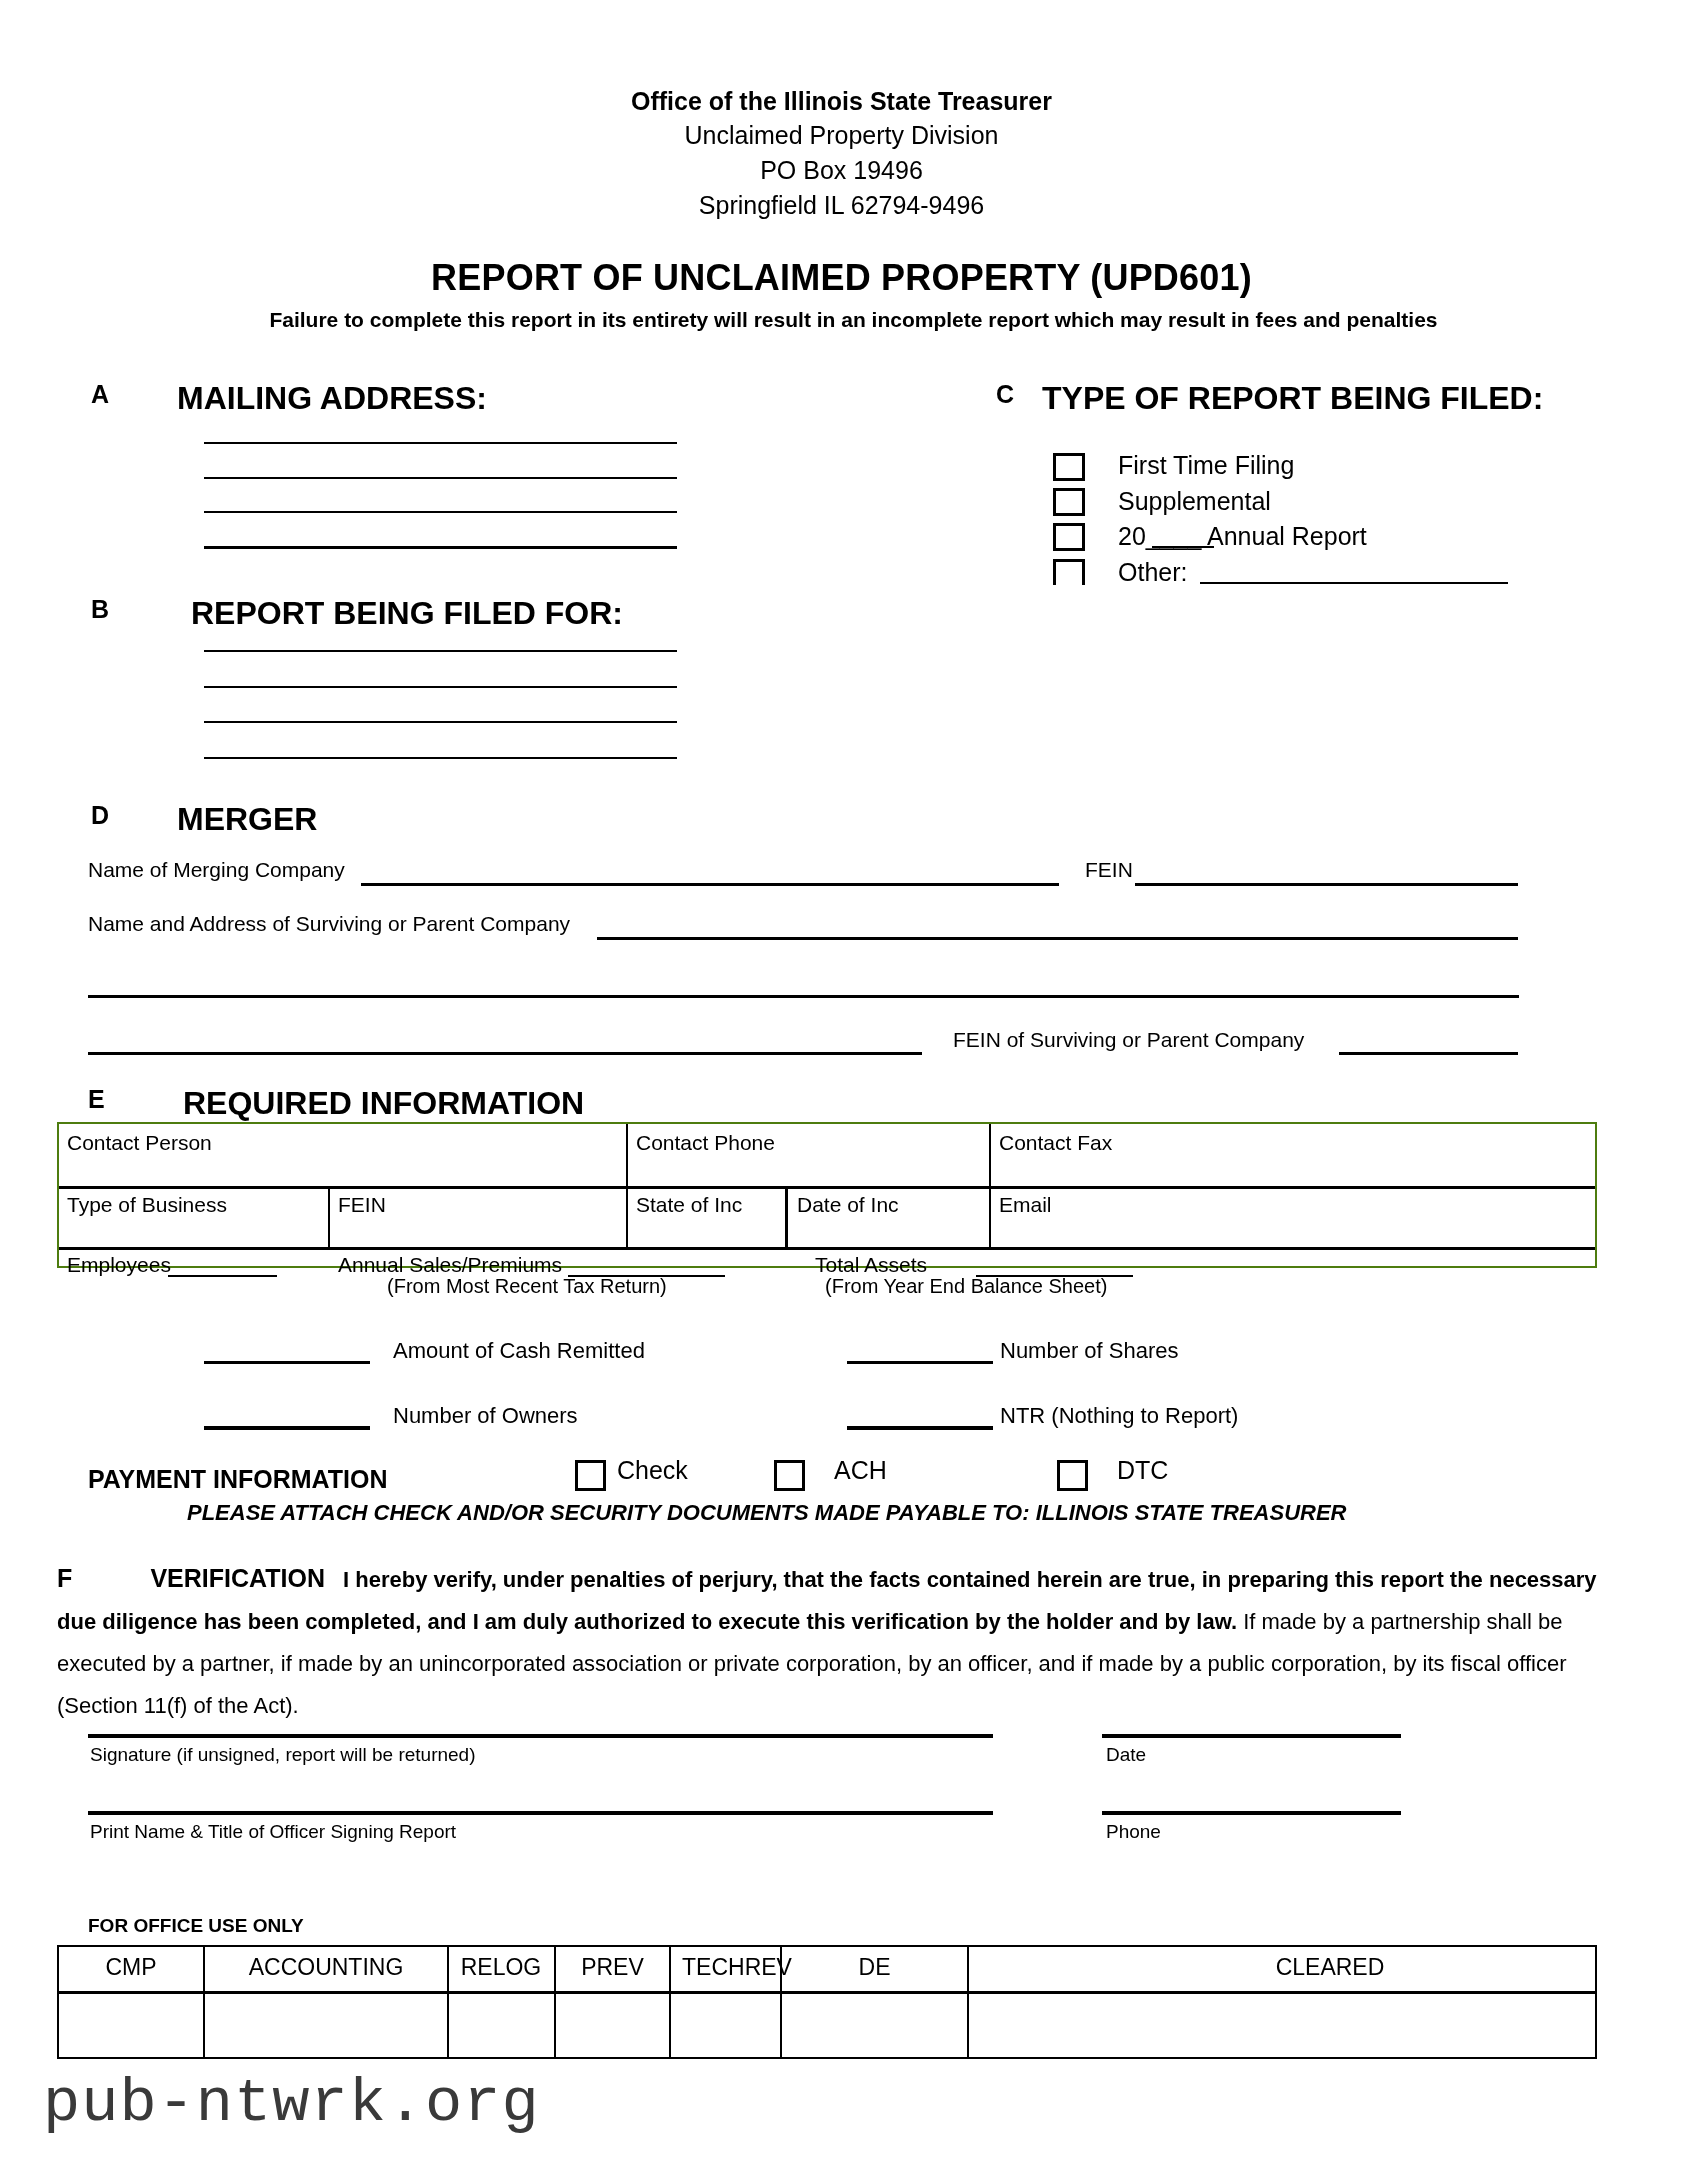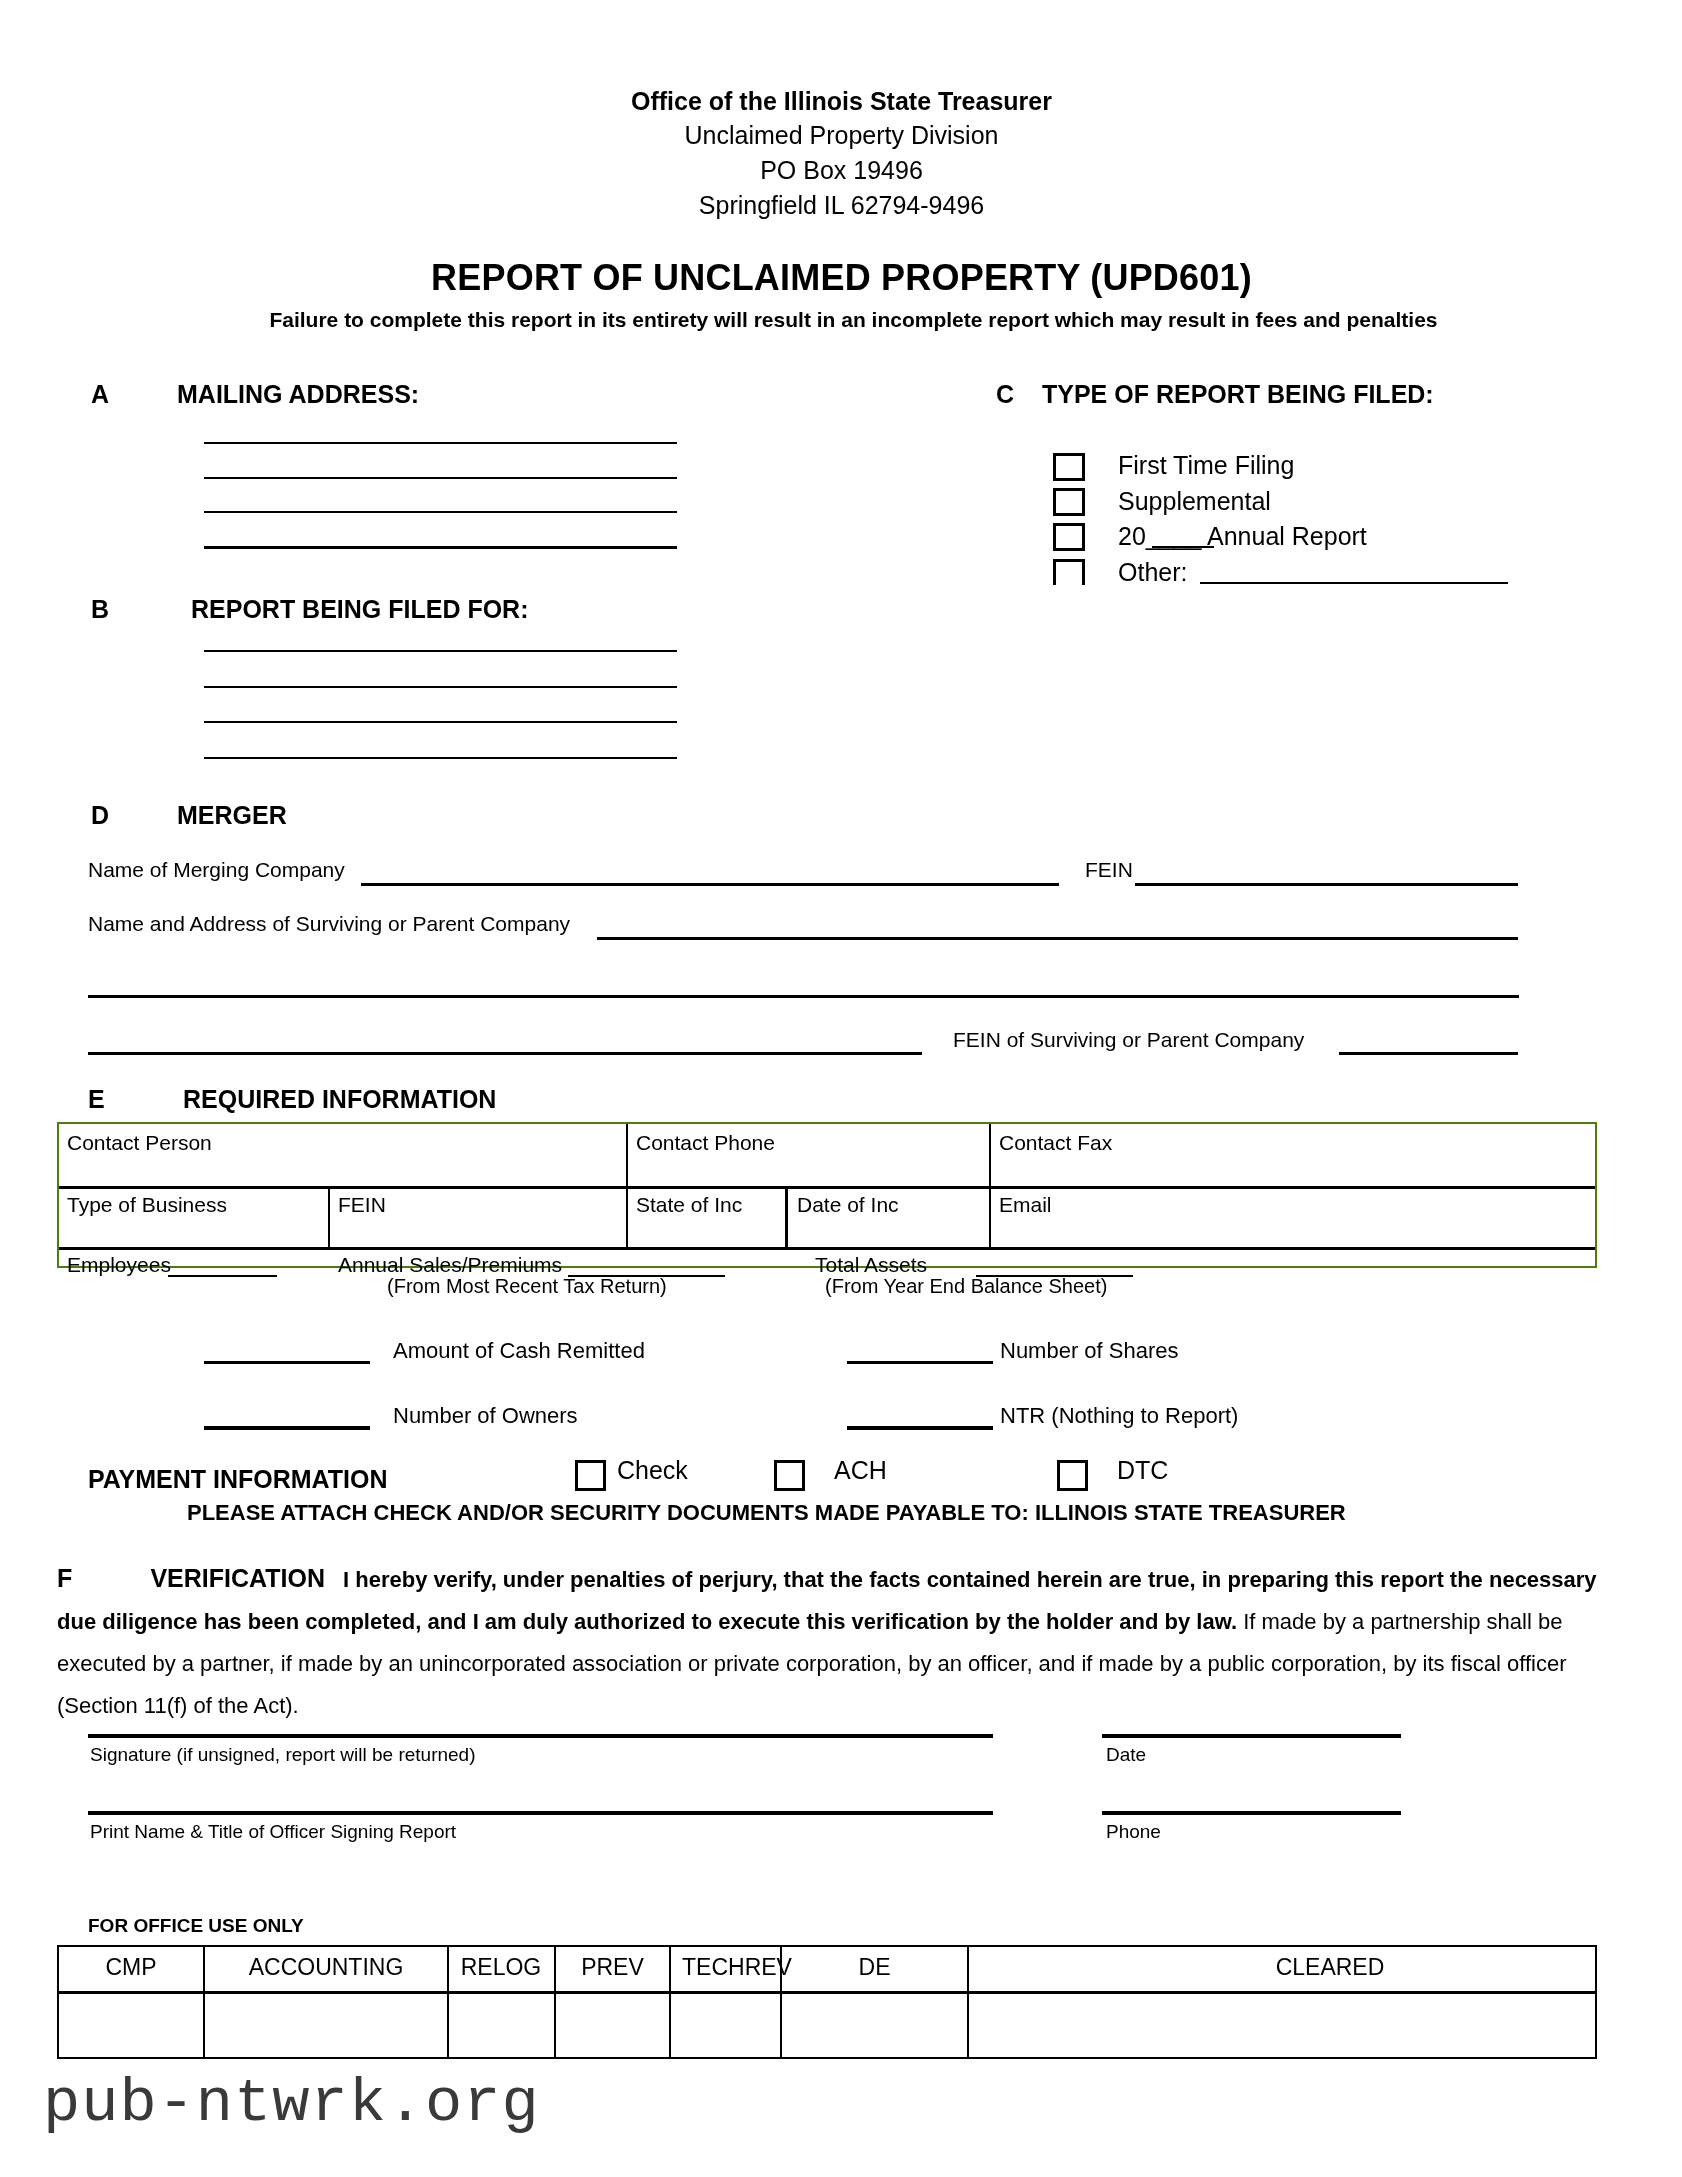--- a/index.html
+++ b/index.html
@@ -40,21 +40,21 @@
   }
 
   
   .sec-letter {
     position: absolute;
     font-size: 25px;
     font-weight: bold;
   }
   .sec-title {
     position: absolute;
-    font-size: 25px;
+    font-size: 32px;
     font-weight: bold;
   }
 
   
   .rule {
     position: absolute;
     background: #000000;
   }
 
   
@@ -80,21 +80,21 @@
   .t {
     position: absolute;
     font-size: 20px;
     white-space: nowrap;
   }
   .t19 { font-size: 19px; }
   .t21 { font-size: 21px; }
   .t22 { font-size: 22px; }
   .t25 { font-size: 25px; }
   .bold { font-weight: bold; }
-  .ital { }
+  .ital { font-style: italic; }
 
   
   #req-table {
     position: absolute;
     left: 57px;
     top: 1122px;
     width: 1540px;
     height: 146px;
     border: 2px solid #4d7c0f;
     box-sizing: border-box;

